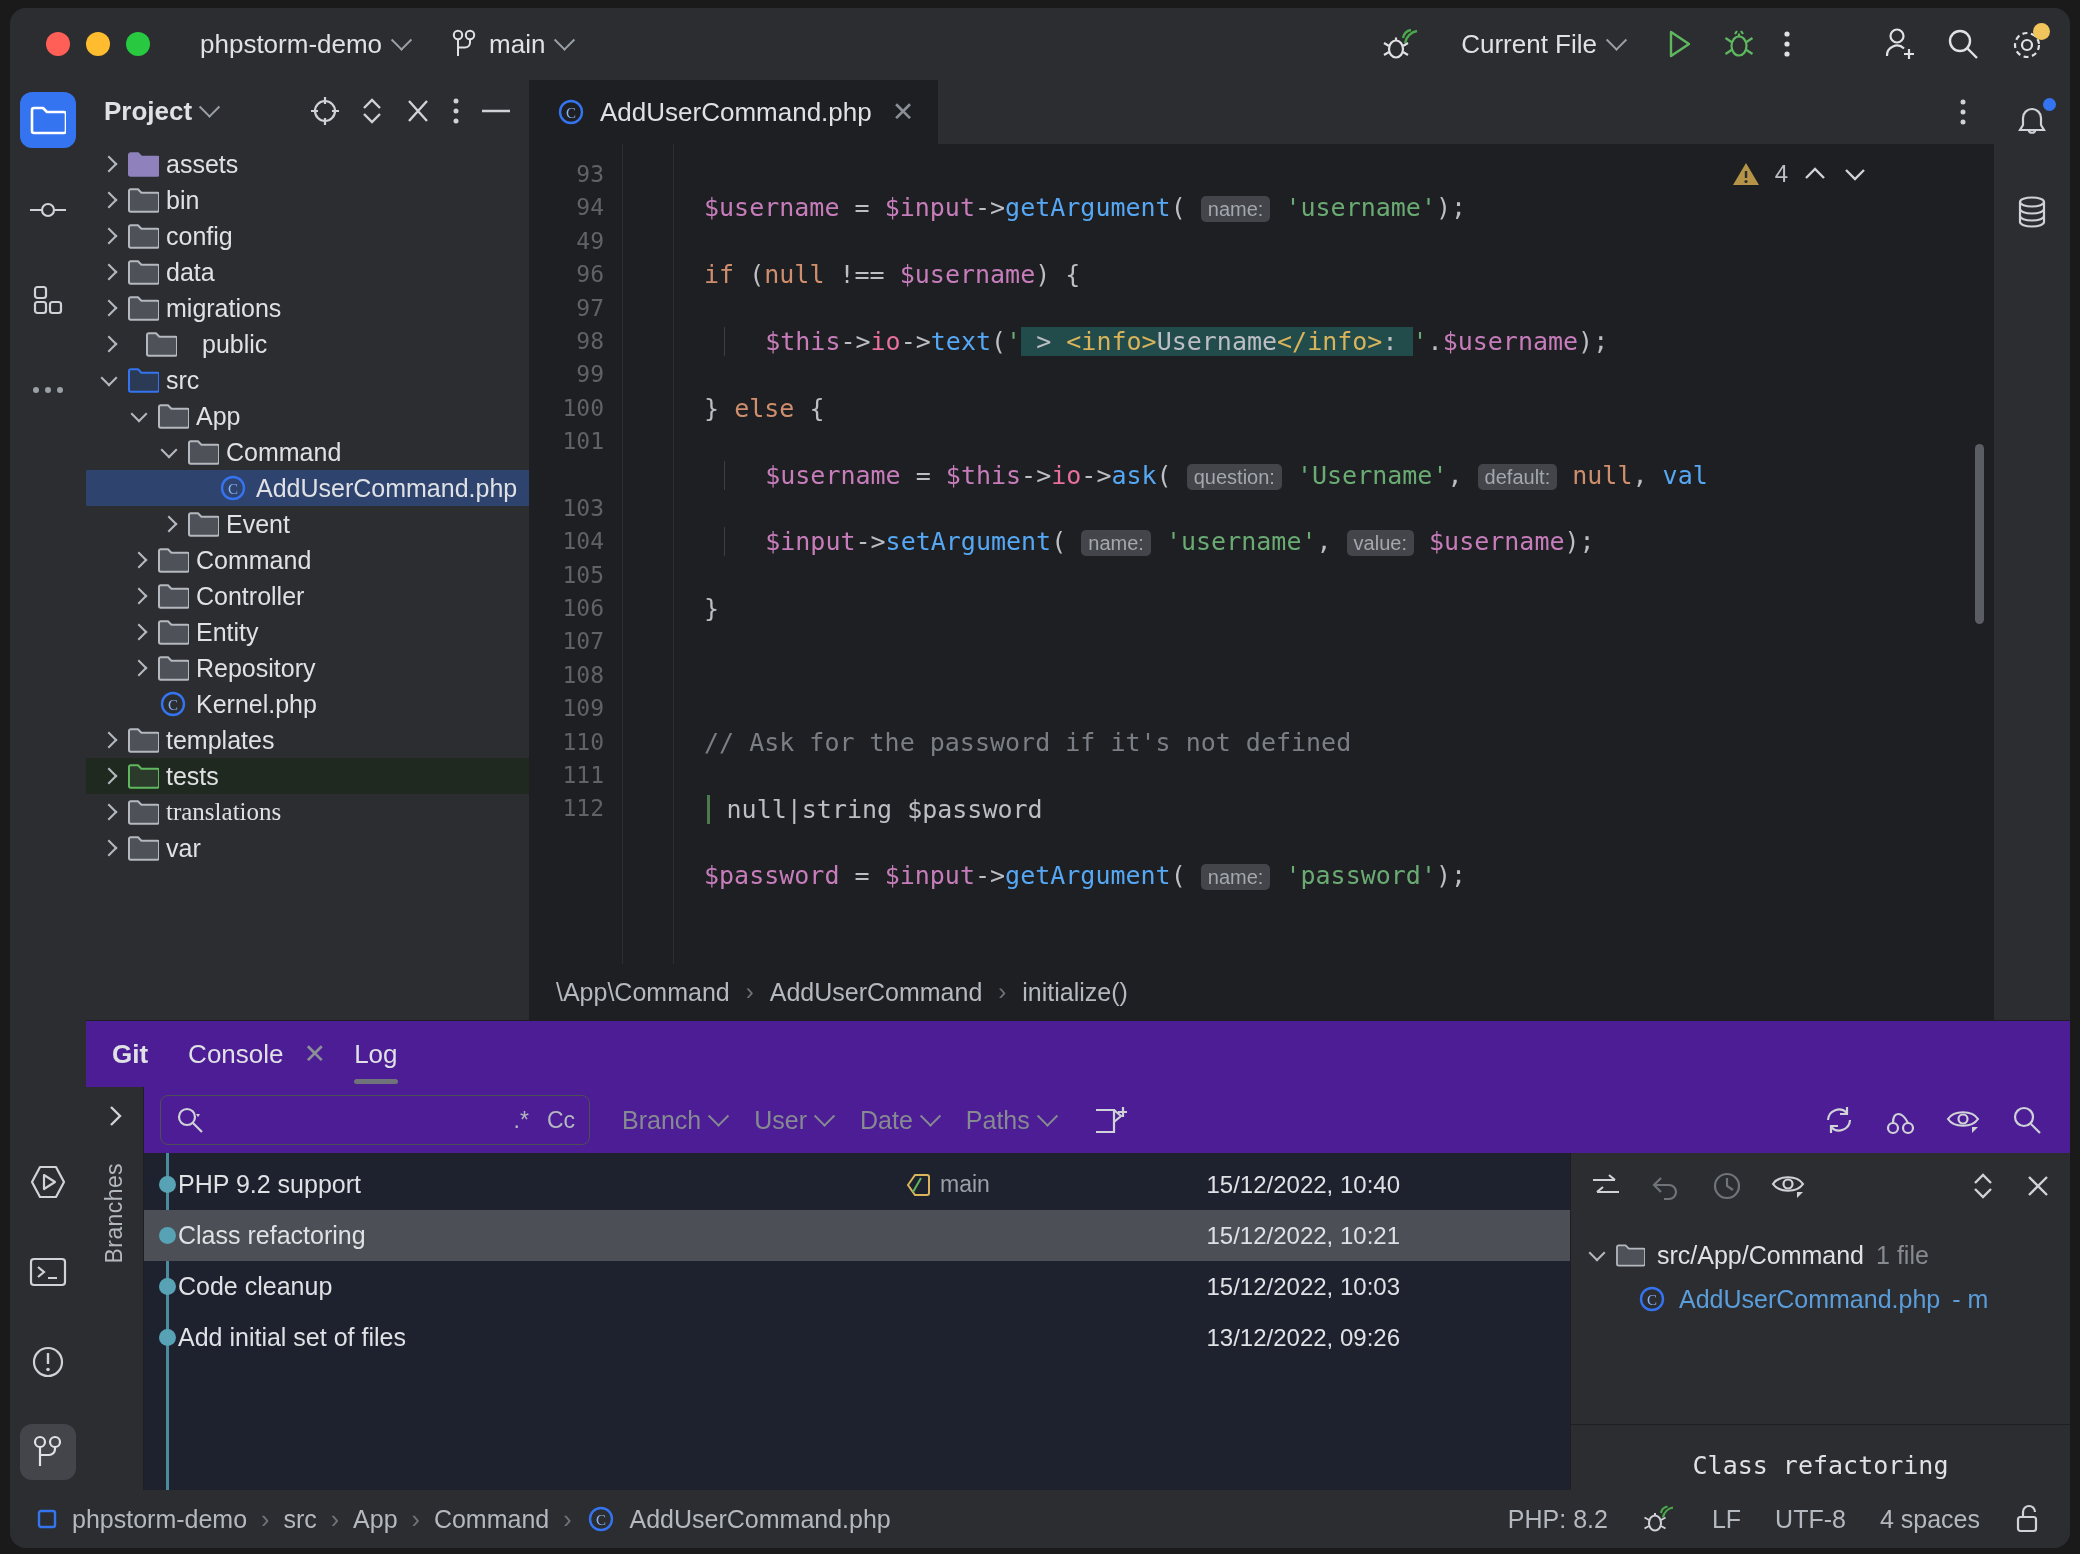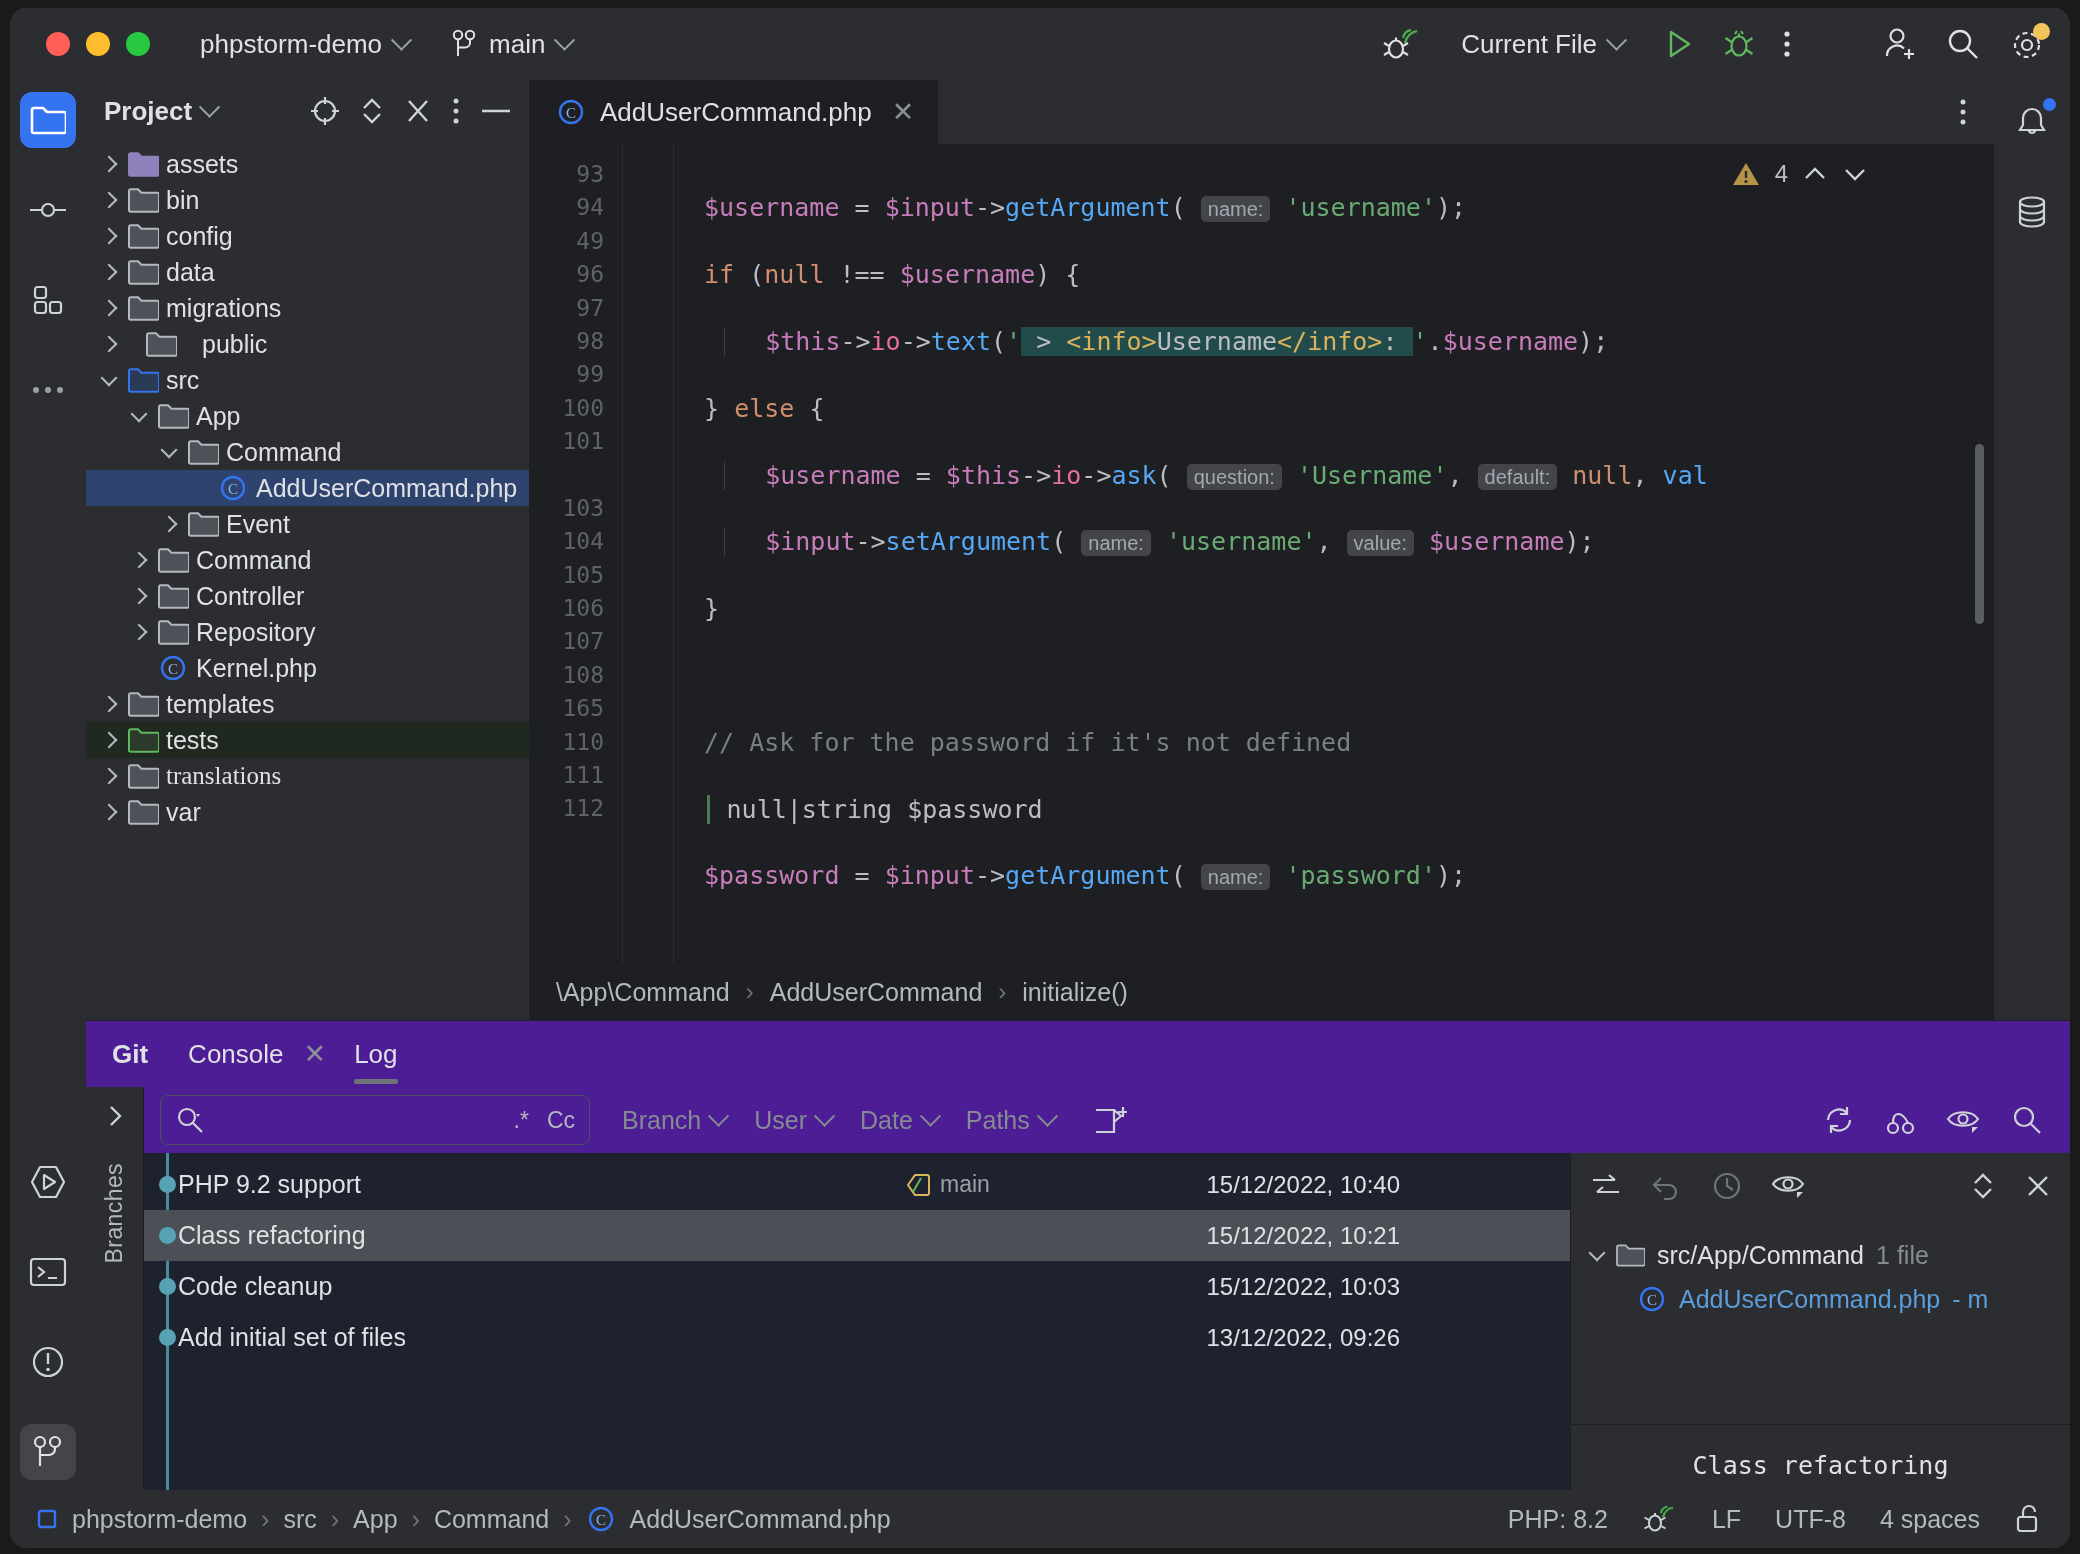--- a/index.html
+++ b/index.html
@@ -484,20 +484,31 @@
               </div>
               <div class="row" style="padding-left: 38px;">
                 <span class="arrow">
                   <span class="arrow-r"></span>
                 </span>
                 <span class="ficon">
                   <svg width="32" height="28" viewBox="0 0 32 28">
                     <path d="M2 24 V5 a1.7 1.7 0 0 1 1.7 -1.7 h7.3 l3.4 3.4 h15.9 a1.7 1.7 0 0 1 1.7 1.7 v15.6 a1.7 1.7 0 0 1 -1.7 1.7 H3.7 A1.7 1.7 0 0 1 2 24z" fill="#4e5157" stroke="#b4b8bf" stroke-width="2" stroke-linejoin="round"></path>
                   </svg>
                 </span>
+                <span class="lbl">Entity</span>
+              </div>
+              <div class="row" style="padding-left: 38px;">
+                <span class="arrow">
+                  <span class="arrow-r"></span>
+                </span>
+                <span class="ficon">
+                  <svg width="32" height="28" viewBox="0 0 32 28">
+                    <path d="M2 24 V5 a1.7 1.7 0 0 1 1.7 -1.7 h7.3 l3.4 3.4 h15.9 a1.7 1.7 0 0 1 1.7 1.7 v15.6 a1.7 1.7 0 0 1 -1.7 1.7 H3.7 A1.7 1.7 0 0 1 2 24z" fill="#4e5157" stroke="#b4b8bf" stroke-width="2" stroke-linejoin="round"></path>
+                  </svg>
+                </span>
                 <span class="lbl">Repository</span>
               </div>
               <div class="row" style="padding-left: 38px;">
                 <span class="arrow"></span>
                 <span class="ficon">
                   <svg width="30" height="30" viewBox="0 0 30 30">
                     <circle cx="15" cy="15" r="11" fill="none" stroke="#3574f0" stroke-width="2.4"></circle>
                     <text x="15" y="21" font-size="15" fill="#8ab4f8" text-anchor="middle" font-family="Liberation Serif, serif">C</text>
                   </svg>
                 </span>
@@ -583,21 +594,21 @@
                 <div>99</div>
                 <div>100</div>
                 <div>101</div>
                 <div></div>
                 <div>103</div>
                 <div>104</div>
                 <div>105</div>
                 <div>106</div>
                 <div>107</div>
                 <div>108</div>
-                <div>165</div>
+                <div>109</div>
                 <div>110</div>
                 <div>111</div>
                 <div>112</div>
               </div>
             <div class="mark-col"></div>
             <div class="code">
 <div class="ln"><span class="var">$username</span> <span class="pun">=</span> <span class="var">$input</span><span class="pun">-&gt;</span><span class="mth">getArgument</span><span class="pun">(</span> <span class="hint">name:</span> <span class="str">'username'</span><span class="pun">);</span></div>
 <div class="ln"><span class="kw">if</span> <span class="pun">(</span><span class="kw">null</span> <span class="pun">!==</span> <span class="var">$username</span><span class="pun">) {</span></div>
 <div class="ln" style="padding-left:0"><span style="display:inline-block;width:1.3ch"></span><span class="indent-guide" style="padding-left:2.7ch"></span><span class="var">$this</span><span class="pun">-&gt;</span><span class="prop">io</span><span class="pun">-&gt;</span><span class="mth">text</span><span class="pun">(</span><span class="str">'</span><span class="hl"> <span class="pun">&gt;</span> <span class="info-tag">&lt;info&gt;</span>Username<span class="info-tag">&lt;/info&gt;</span>: </span><span class="str">'</span><span class="pun">.</span><span class="var">$username</span><span class="pun">);</span></div>
 <div class="ln"><span class="pun">}</span> <span class="kw">else</span> <span class="pun">{</span></div>

